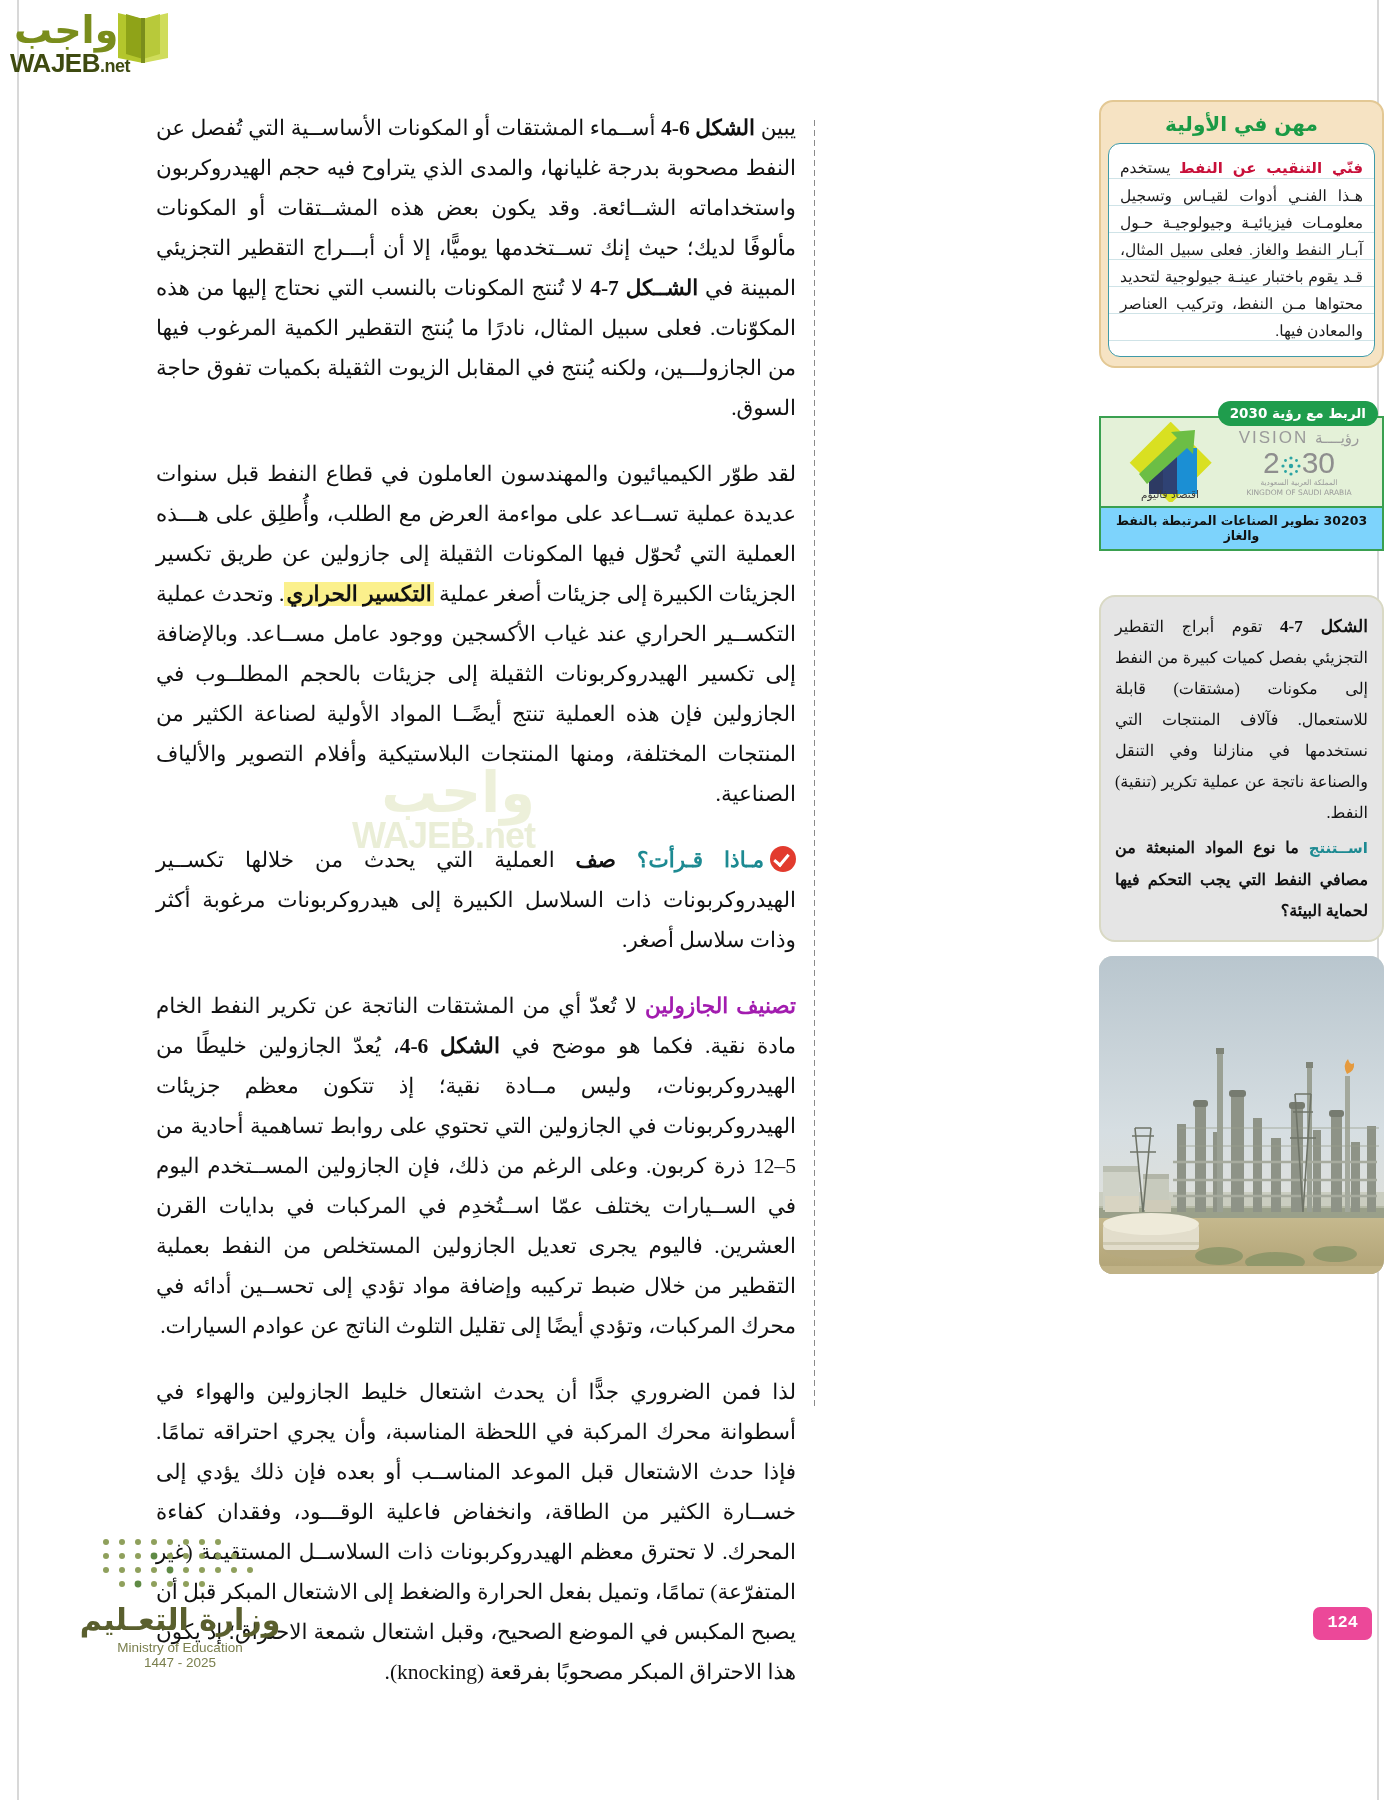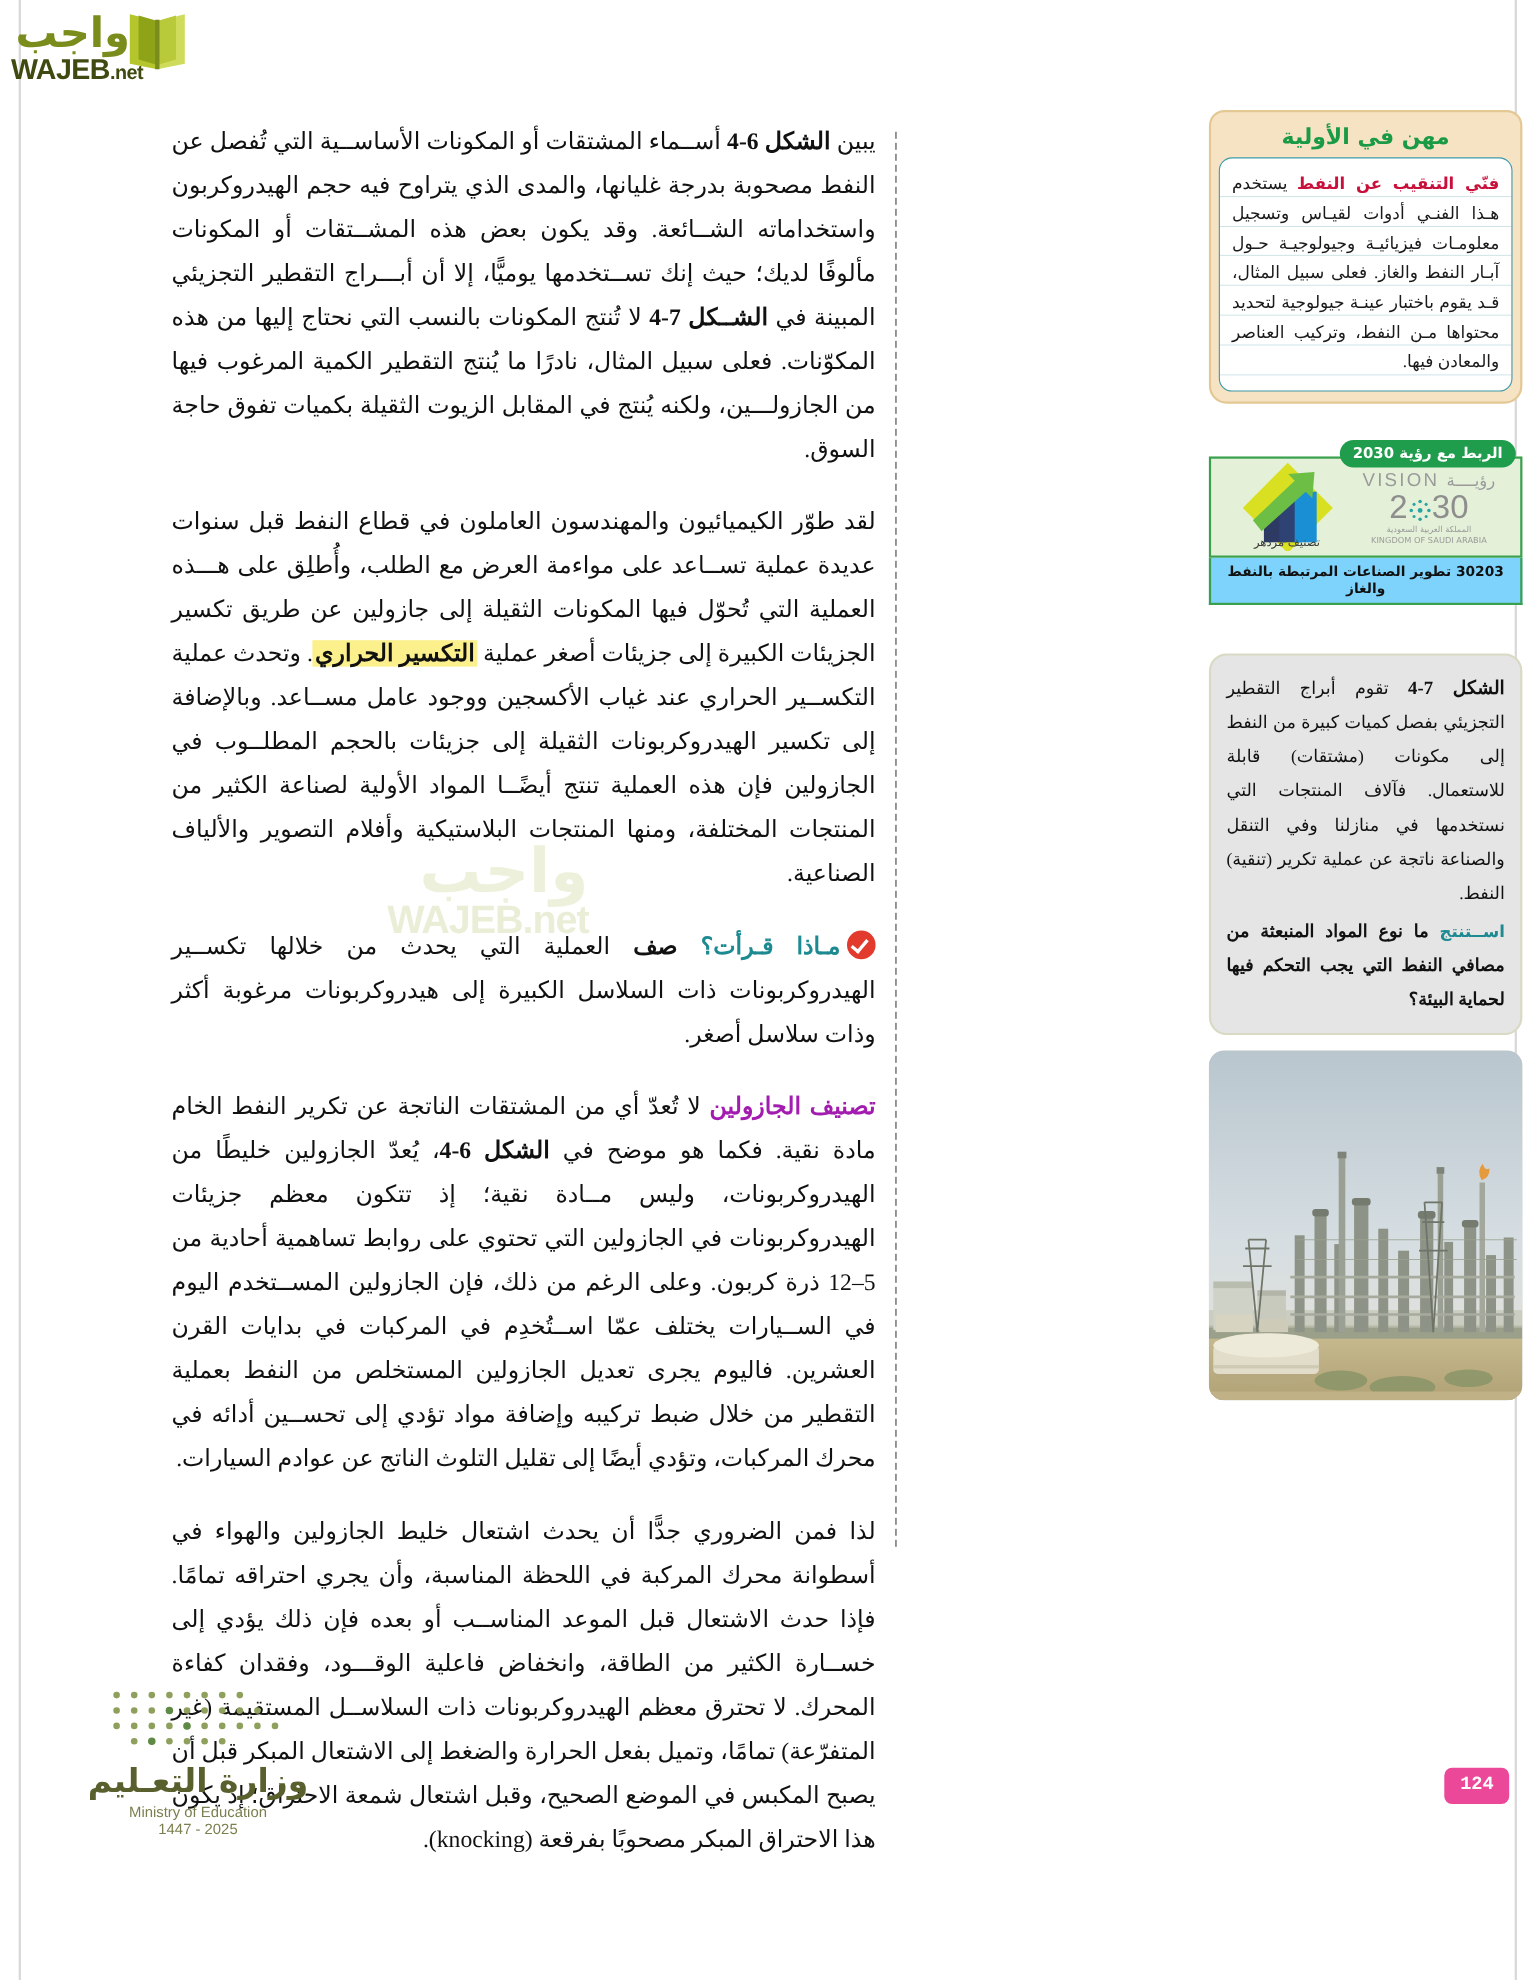--- a/index.html
+++ b/index.html
@@ -216,21 +216,21 @@
 
         <svg class="vision-left" viewBox="0 0 118 80">
           <g transform="rotate(-45 59 40)">
             <rect x="30" y="12" width="58" height="58" fill="#d9e021"></rect>
           </g>
           <rect x="38" y="44" width="20" height="28" fill="#2d3a63"></rect>
           <rect x="52" y="34" width="20" height="38" fill="#2f4274"></rect>
           <rect x="66" y="26" width="20" height="46" fill="#1b8fd4"></rect>
           <path d="M28 52 L66 16 L60 10 L84 8 L82 32 L76 26 L36 62 Z" fill="#6cbe45"></path>
         </svg>
-        <div class="v-eco-label">تصنيف مزدهر</div>
+        <div class="v-eco-label">اقتصاد فاليوم</div>
 
         <div class="vision-right">
           <div class="v-line1">
             <span>VISION</span>
             <span class="ar">رؤيــــة</span>
           </div>
           <div class="v-2030">
             <span>2</span><svg class="v-dots" viewBox="0 0 22 22">
               <g fill="#2aa3a3">
                 <circle cx="11" cy="3" r="1.6"></circle>

